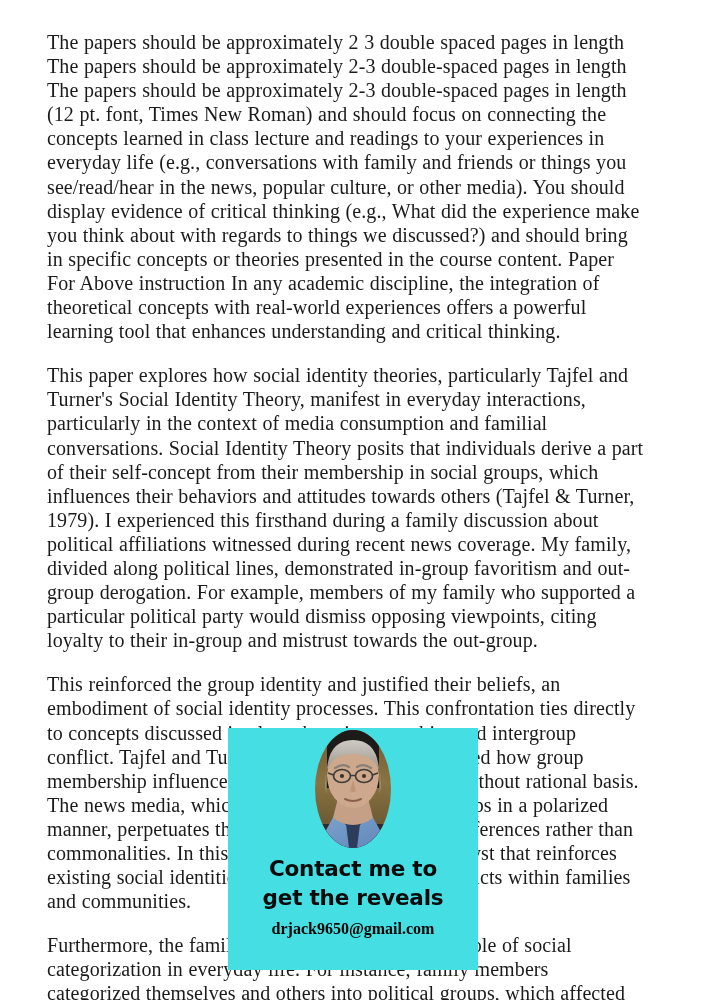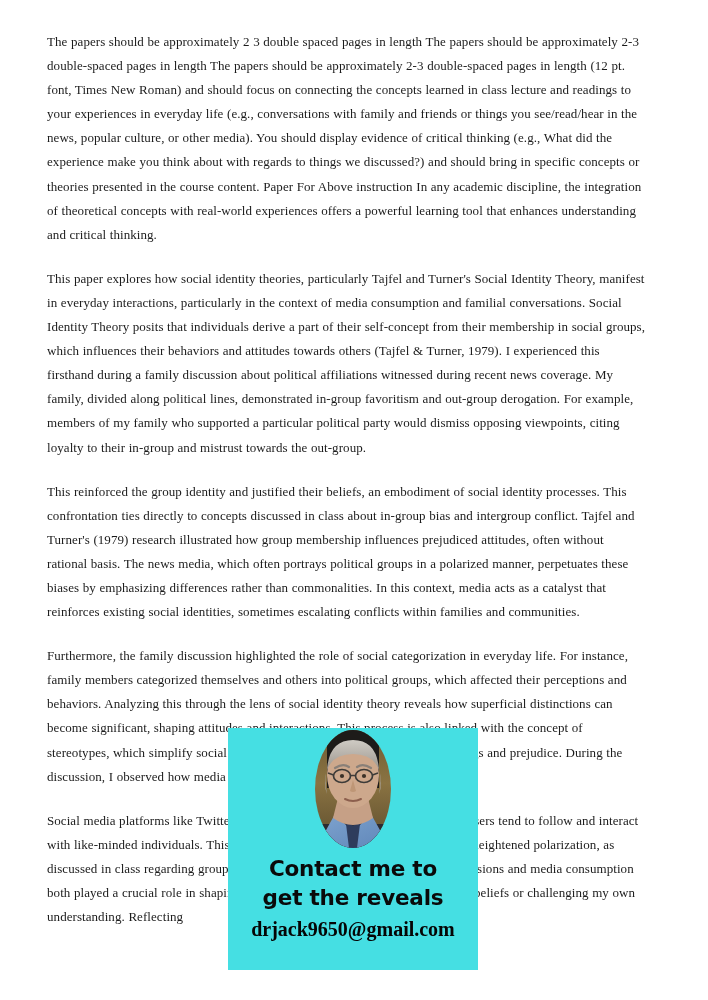--- a/index.html
+++ b/index.html
@@ -16,21 +16,21 @@
     font-family: "Liberation Serif", "DejaVu Serif", serif;
   }
   .doc-body {
     position: absolute;
     left: 47px;
     top: 30px;
     width: 600px;
   }
   .para {
     margin: 0 0 20px 0;
-    font-size: 13px;
+    font-size: 20px;
     line-height: 24.1px;
     color: #1b1b1b;
     text-align: left;
     letter-spacing: 0.005em;
     word-spacing: 0.02em;
   }
   .para:last-child { margin-bottom: 0; }
 
   
   #contact-overlay {
@@ -64,21 +64,21 @@
     font-size: 21.5px;
     line-height: 29px;
     color: #0a0a0a;
     letter-spacing: -0.2px;
   }
   .contact-email {
     margin-top: 4px;
     text-align: center;
     font-family: "Liberation Serif", "DejaVu Serif", serif;
     font-weight: bold;
-    font-size: 20px;
+    font-size: 16px;
     line-height: 26px;
     color: #050505;
   }
 </style>
 </head>
 <body>
 
 <div id="page">
 
   <div class="doc-body">

